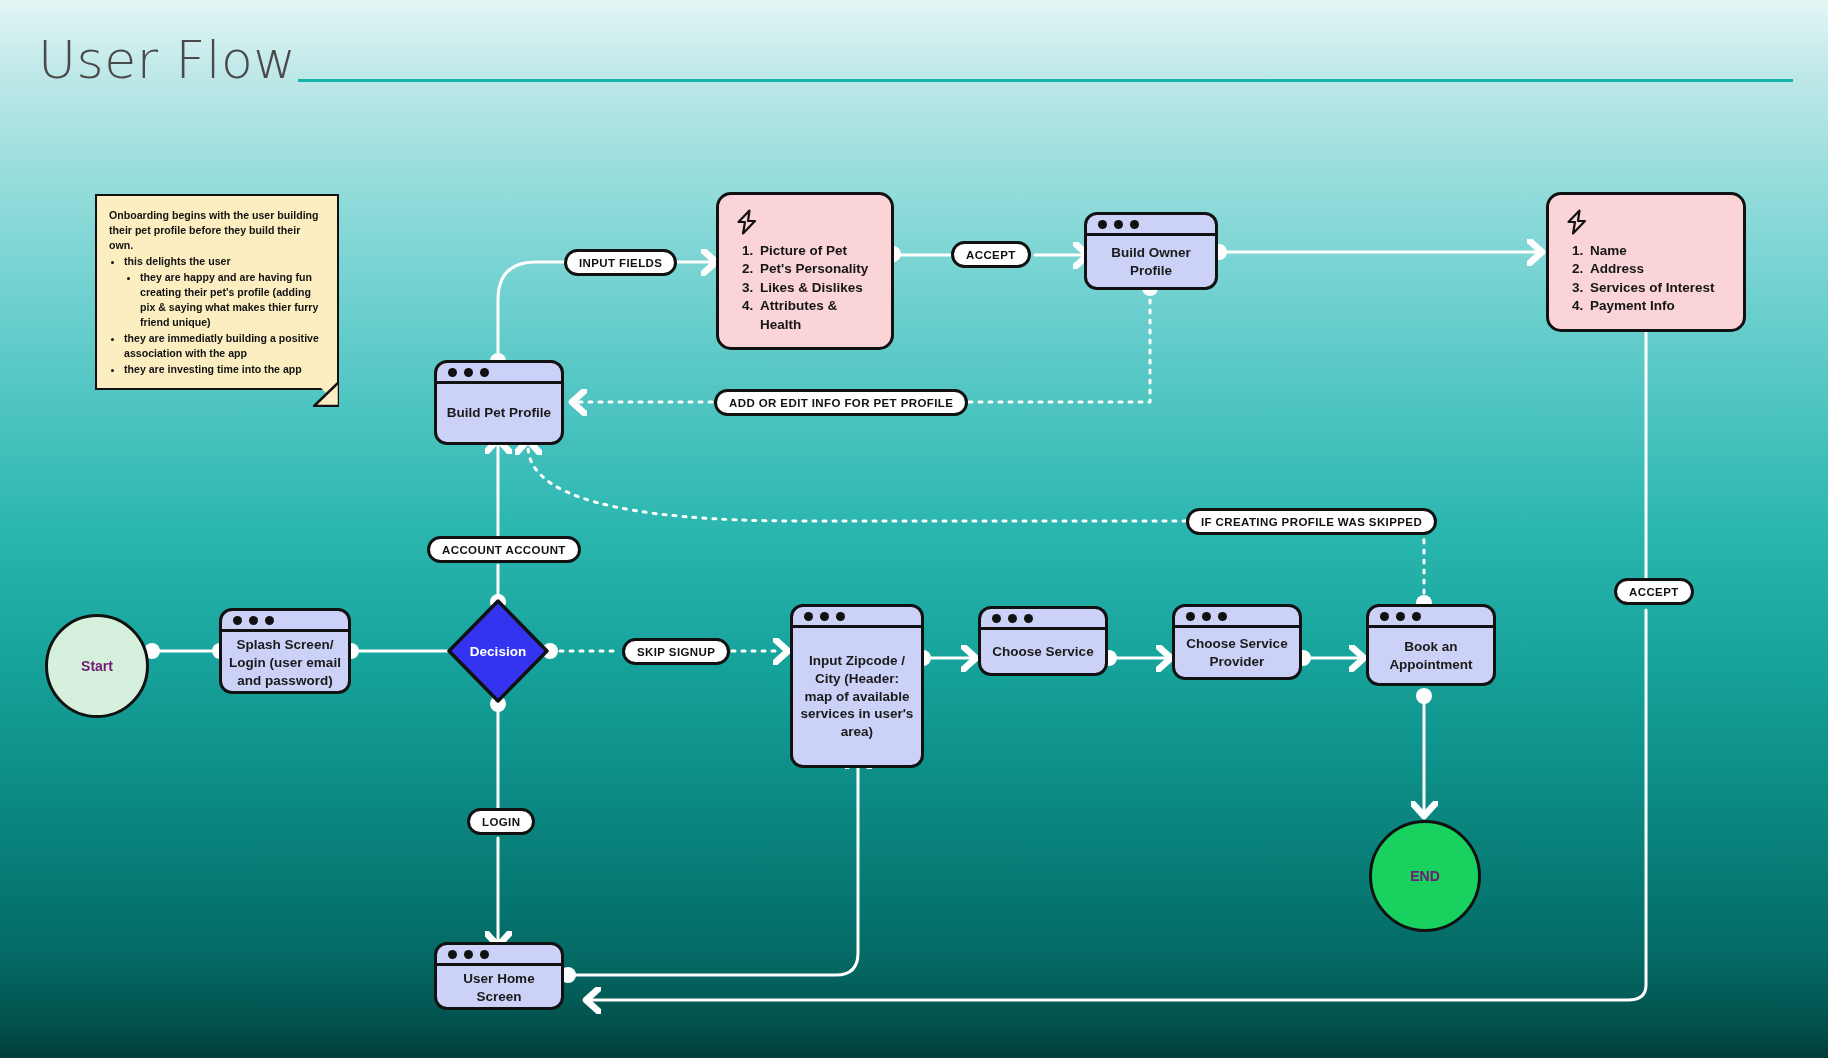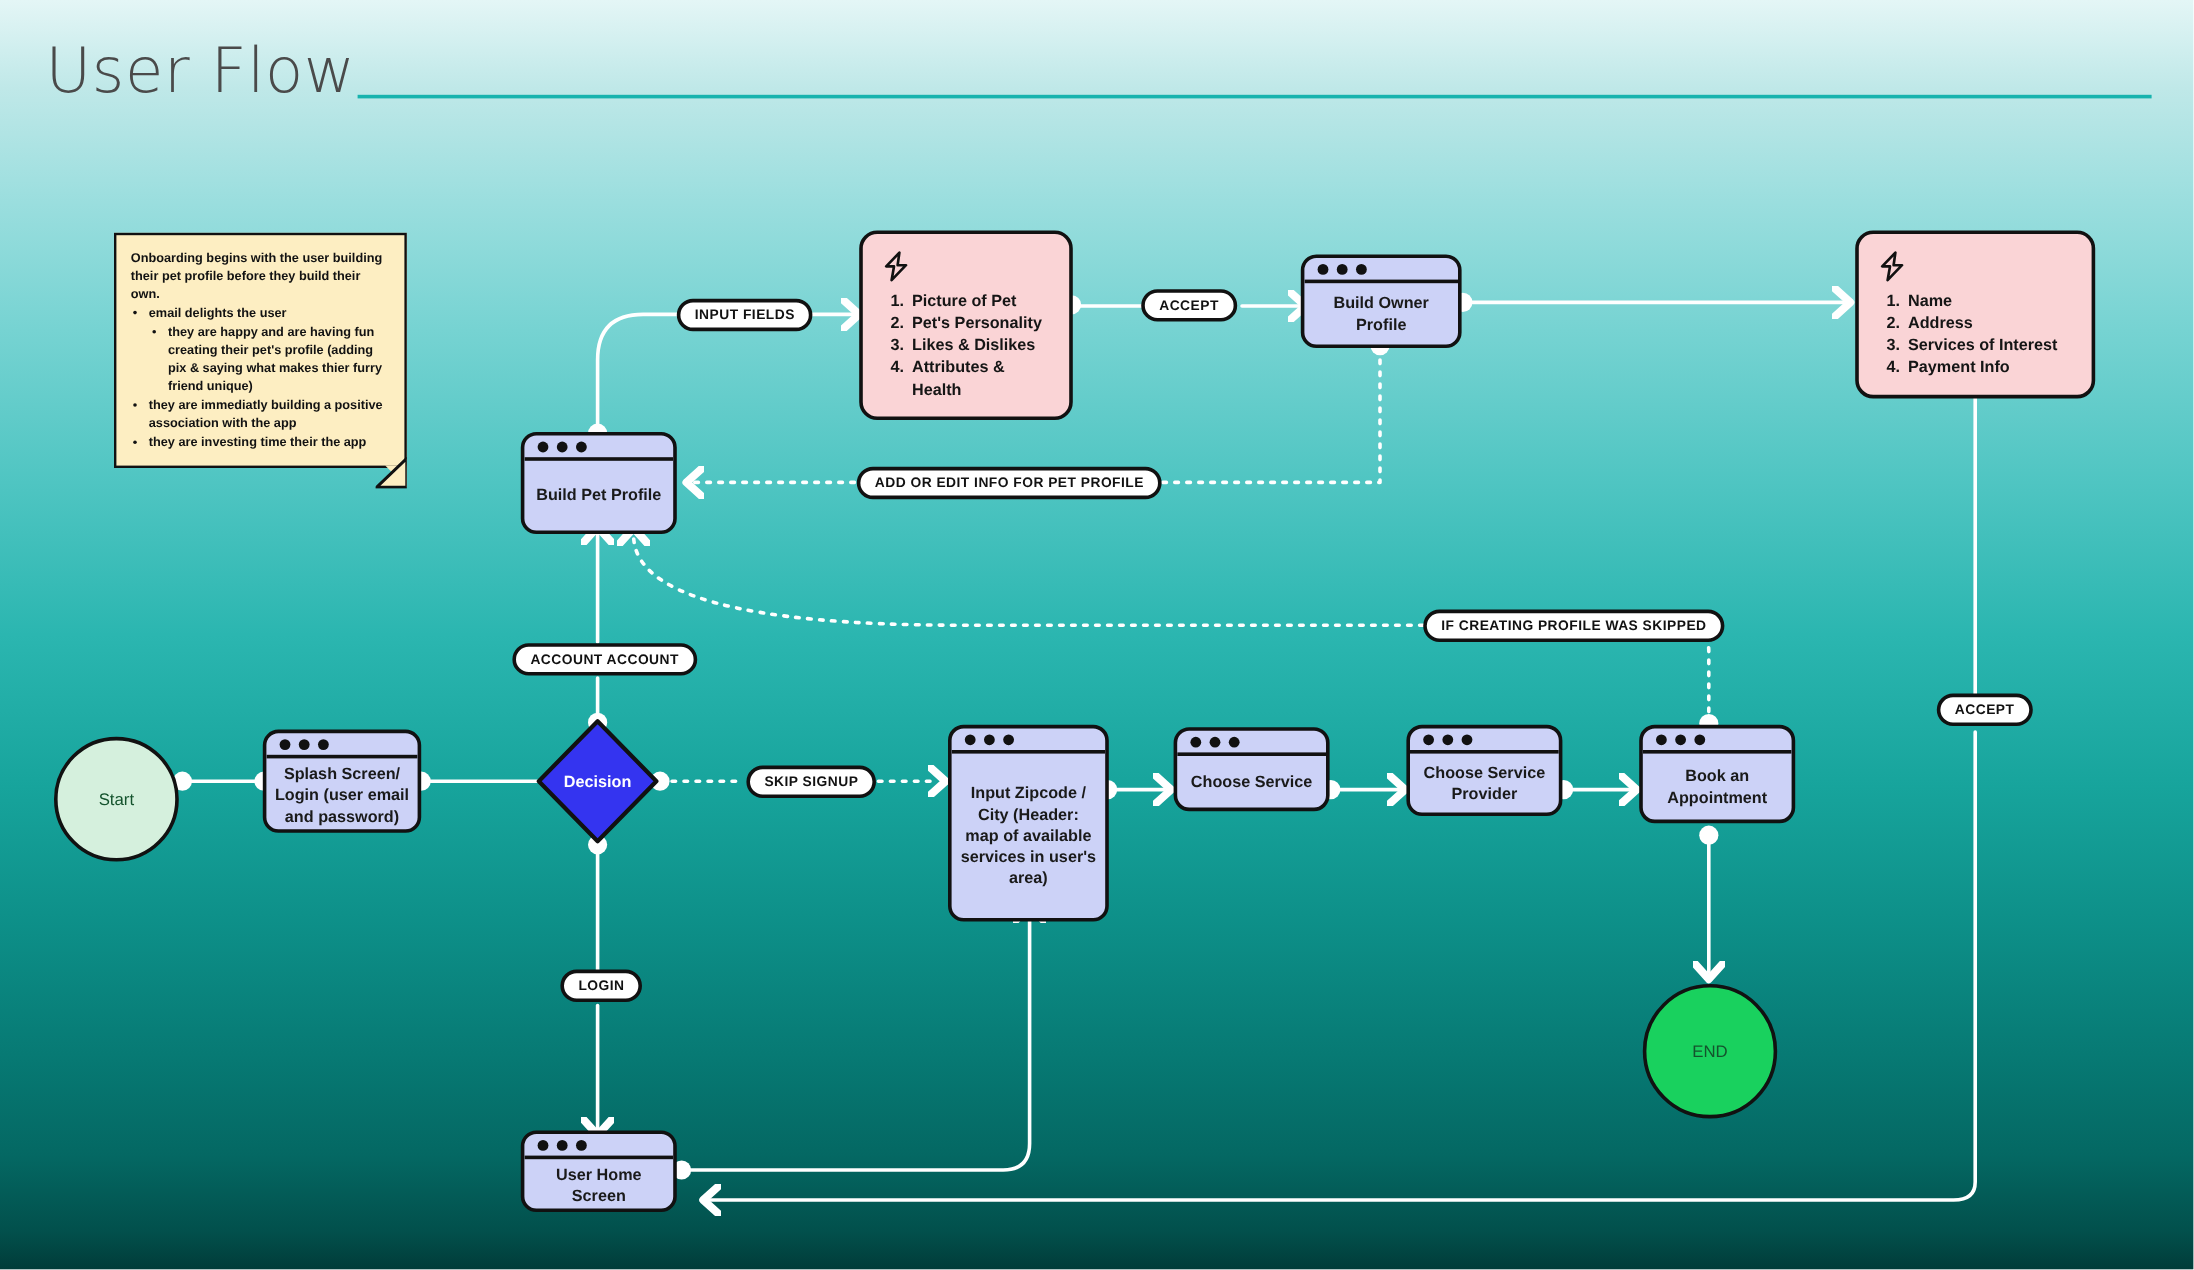--- a/index.html
+++ b/index.html
@@ -85,21 +85,21 @@
     font-weight: bold;
     color: #1a1a1a;
     line-height: 1.32;
     white-space: pre-line;
   }
 
   .terminator {
     border: 3.5px solid #111;
     border-radius: 50%;
     display: flex; align-items: center; justify-content: center;
-    font-size: 14px; font-weight: normal; color: #14532d;
+    font-size: 14px; font-weight: bold; color: #701a75;
   }
 
   .decision-wrap { position: absolute; }
   .decision-shape {
     position: absolute; left: 0; top: 0;
     width: 100%; height: 100%;
   }
   .decision-label {
     position: absolute; left: 0; top: 0;
     width: 100%; height: 100%;
@@ -243,27 +243,27 @@
       <circle cx="1424" cy="603" r="8"></circle>
       <circle cx="1424" cy="696" r="8"></circle>
       <circle cx="568" cy="975" r="8"></circle>
     </g>
   </svg>
 
   <div id="sticky">
     <p>Onboarding begins with the user building their pet profile before they build their own.</p>
     <ul>
       <li>
-        <span>email delights the user</span>
+        <span>this delights the user</span>
         <ul>
           <li>they are happy and are having fun creating their pet's profile (adding pix &amp; saying what makes thier furry friend unique)</li>
         </ul>
       </li>
       <li>they are immediatly building a  positive association with the app</li>
-      <li>they are investing time their the app</li>
+      <li>they are investing time into the app</li>
     </ul>
     <div id="sticky-fold"></div>
     <svg id="sticky-fold-line" viewBox="0 0 26 26">
       <path d="M26,1 L1,25 L26,25 Z" fill="#fdeec2" stroke="#111" stroke-width="2.5"></path>
     </svg>
   </div>
 
   <div class="infocard" style="left:716px; top:192px; width:178px;">
     <svg class="bolt" width="24" height="26" viewBox="0 0 24 26">
       <path d="M14.5,1.5 L3.5,13 L10,13 L8,24.5 L20,12 L13,12 Z" fill="none" stroke="#111" stroke-width="2.2" stroke-linejoin="round"></path>

